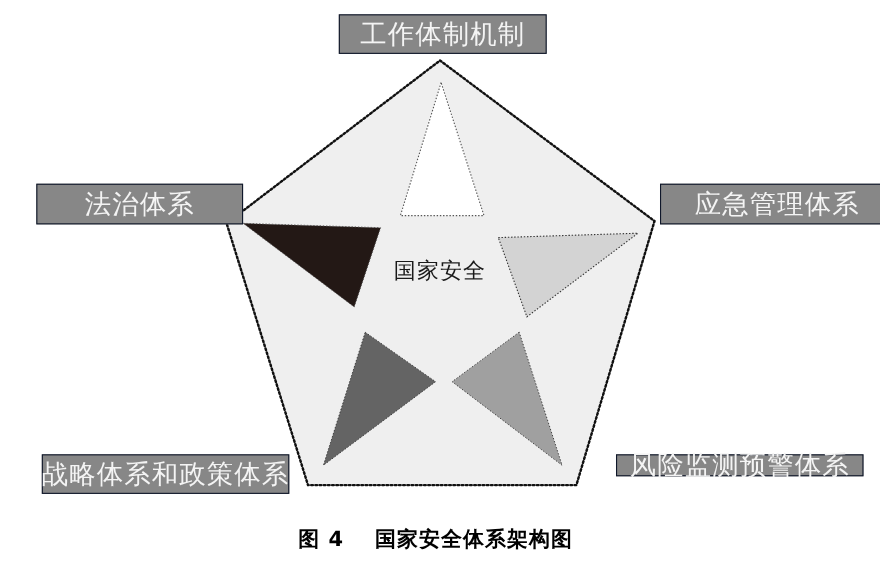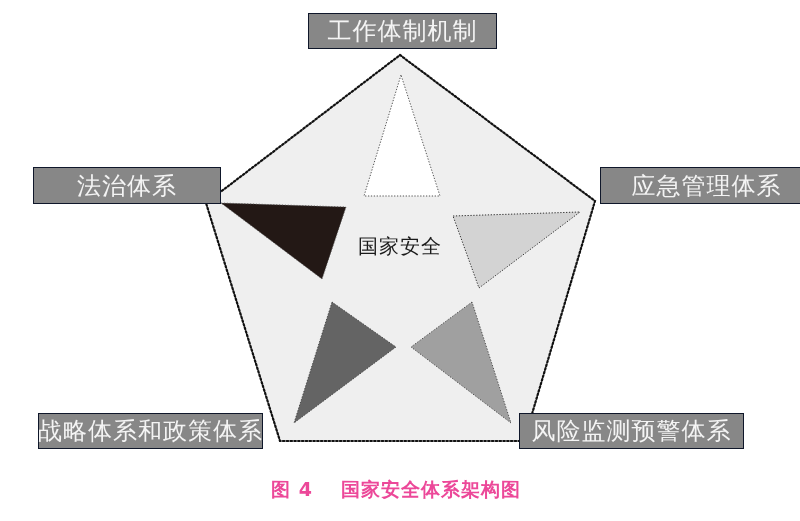--- a/index.html
+++ b/index.html
@@ -47,21 +47,21 @@
       letter-spacing: 1px;
     }
     .caption {
       position: absolute;
       left: 0;
       top: 477px;
       width: 792px;
       text-align: center;
       font-size: 19px;
       font-weight: bold;
-      color: #ec4899;
+      color: #000000;
       letter-spacing: 1px;
     }
     .caption .fig-num {
       margin-right: 28px;
     }
   </style>
 </head>
 <body>
 
 <svg class="diagram-svg" viewBox="0 0 800 521" xmlns="http://www.w3.org/2000/svg">
@@ -80,21 +80,21 @@
 </svg>
 
 <div class="center-label">
   <div>国家安全</div>
 </div>
 
 <div class="label-box" style="left:308px; top:13px; width:189px; height:36px;">工作体制机制</div>
 
 <div class="label-box" style="left:600px; top:167px; width:213px; height:37px;">应急管理体系</div>
 
-<div class="label-box" style="left:519px; top:413px; width:225px; height:36px;">风险监测预警体系</div>
+<div class="label-box" style="left:560px; top:413px; width:225px; height:20px;">风险监测预警体系</div>
 
 <div class="label-box" style="left:38px; top:413px; width:225px; height:36px;">战略体系和政策体系</div>
 
 <div class="label-box" style="left:13px; top:167px; width:188px; height:37px;margin-left:20px;">法治体系</div>
 
 <div class="caption">
   <span class="fig-num">图 4</span><span>国家安全体系架构图</span>
 </div>
 
 </body></html>

